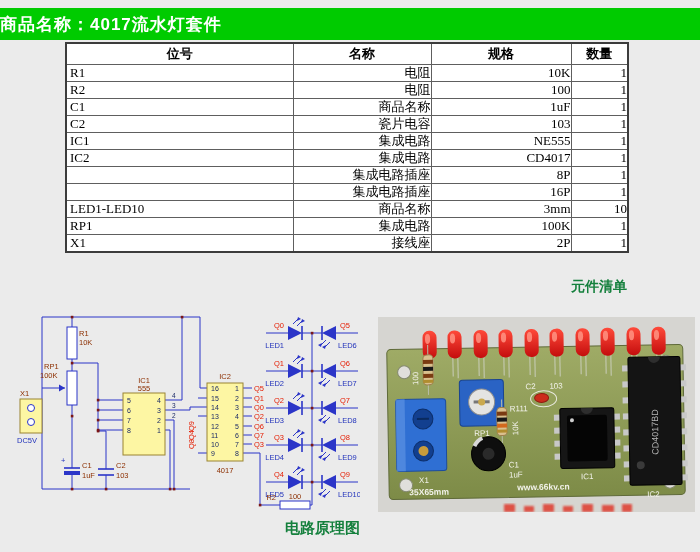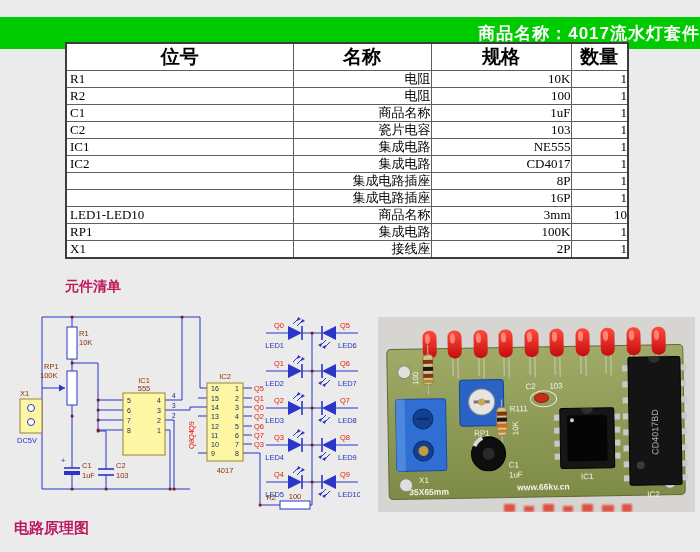--- a/index.html
+++ b/index.html
@@ -1,31 +1,31 @@
 <!DOCTYPE html>
 <html><head>
 <meta charset="utf-8">
 <style>
   html,body{margin:0;padding:0;background:#bdbdbd;}
   #stage{position:relative;width:700px;height:552px;background:#ebebeb;overflow:hidden;
          font-family:"Liberation Sans",sans-serif;}
   
-  .hdr{position:absolute;left:0;top:17px;width:700px;height:32px;background:#00cb00;
-       display:flex;align-items:center;justify-content:flex-end;}
+  .hdr{position:absolute;left:0;top:8px;width:700px;height:32px;background:#00cb00;
+       display:flex;align-items:center;justify-content:flex-start;}
   .hdr span{color:#ffffff;font-size:17px;font-weight:bold;letter-spacing:1px;}
   
   table.parts{position:absolute;left:65px;top:42px;width:562px;border-collapse:collapse;
        table-layout:fixed;background:#fff;border:2px solid #3c3c3c;font-family:"Liberation Serif",serif;}
-  table.parts th{border:1px solid #5e5e5e;height:20px;font-size:19px;font-weight:bold;
+  table.parts th{border:1px solid #5e5e5e;height:20px;font-size:13px;font-weight:bold;
        font-family:"Liberation Sans",sans-serif;background:#fff;padding:0;}
   table.parts td{border:1px solid #5e5e5e;height:16px;line-height:16px;font-size:13px;
        text-align:right;padding:0;white-space:nowrap;overflow:hidden;}
   table.parts td.c0{text-align:left;padding-left:3px;}
   
-  .cap{position:absolute;text-align:left;font-weight:bold;color:#be185d;}
+  .cap{position:absolute;text-align:right;font-weight:bold;color:#15803d;}
   .cap-parts{left:65px;top:278px;width:562px;font-size:14px;}
   .cap-sch{left:14px;top:519px;width:346px;font-size:15px;}
   .cap-photo{left:378px;top:519px;width:317px;font-size:15px;margin-top:32px;}
   
   .schwrap{position:absolute;left:14px;top:311px;width:346px;height:202px;}
   .photowrap{position:absolute;left:378px;top:317px;width:317px;height:195px;}
   
   text{font-family:"Liberation Sans",sans-serif;}
   .w{stroke:#2b35c8;stroke-width:1;fill:none;}
   .dot{fill:#7a1616;}

